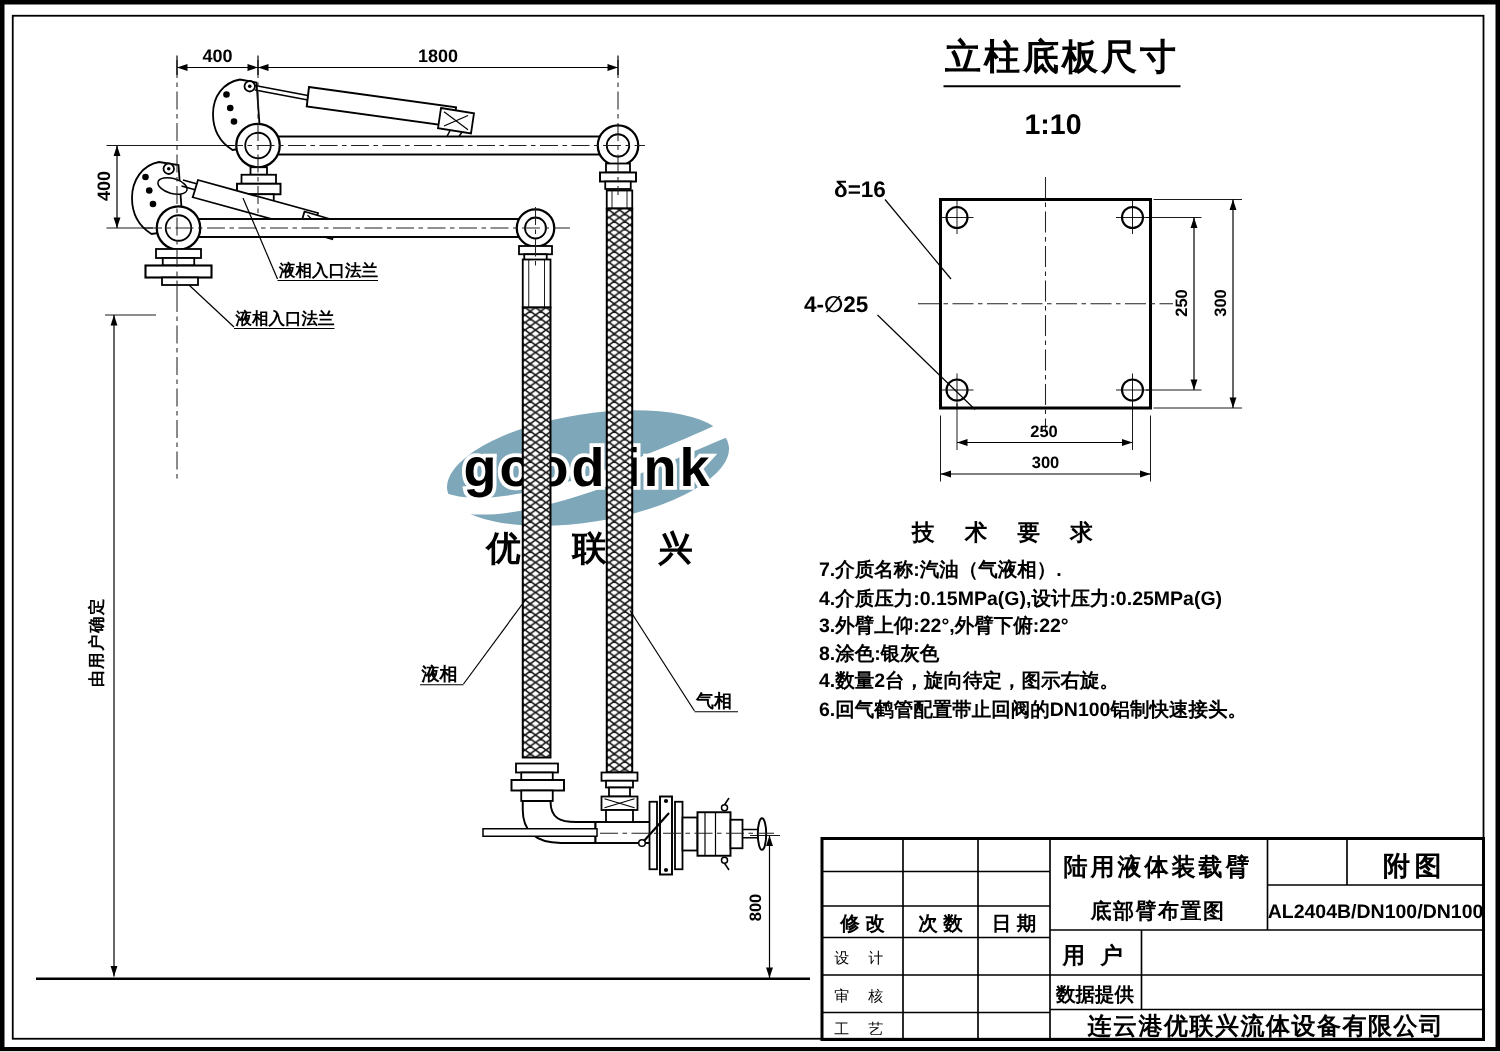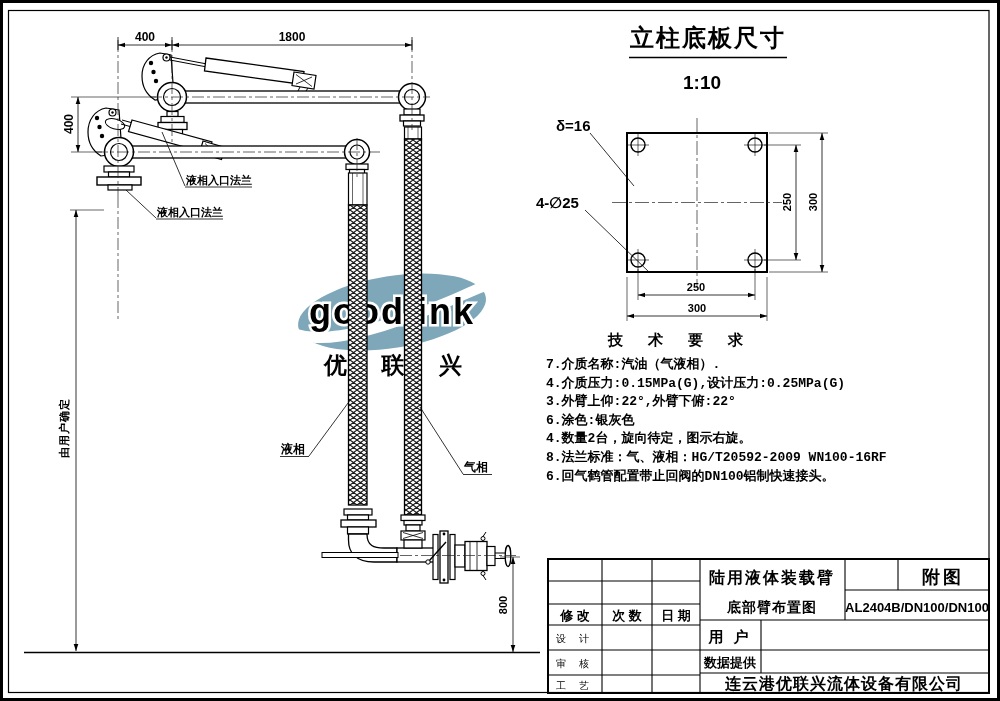--- a/index.html
+++ b/index.html
@@ -2,22 +2,22 @@
 <html><head>
 <meta charset="utf-8">
 <style>
   html,body{margin:0;padding:0;background:#ffffff;}
   .sheet{
     position:relative;width:1000px;height:701px;background:#ffffff;overflow:hidden;
     font-family:"Liberation Sans","DejaVu Sans",sans-serif;color:#000;
   }
   .sheet svg{position:absolute;left:0;top:0;}
   .tech{
-    position:absolute;left:546px;top:331px;width:442px;
-    font-family:Liberation Mono, monospace;
+    position:absolute;left:546px;top:346px;width:442px;
+    font-family:Liberation Sans, sans-serif;
   }
   .tech .tech-title{font-size:15px;font-weight:bold;letter-spacing:8px;margin-left:62px;}
   .tech .tech-items{margin-top:6px;}
   .tech .tech-items div{font-size:13px;font-weight:bold;line-height:18.6px;white-space:nowrap;}
   text{fill:#000;font-family:"Liberation Sans","DejaVu Sans",sans-serif;}
   .dimtxt{font-size:12px;font-weight:bold;}
   .dimtxt-s{font-size:11px;font-weight:bold;}
   .lbl{font-size:11px;font-weight:bold;}
   .lbl2{font-size:12px;font-weight:bold;}
 </style>
@@ -308,19 +308,18 @@
     <rect x="8.5" y="10.5" width="980.5" height="682" stroke-width="1.2"></rect>
   </g>
 </svg>
 
   <div class="tech">
     <div class="tech-title">技 术 要 求</div>
     <div class="tech-items">
       <div>7.介质名称:汽油（气液相）.</div>
       <div>4.介质压力:0.15MPa(G),设计压力:0.25MPa(G)</div>
       <div>3.外臂上仰:22°,外臂下俯:22°</div>
-      <div>6.涂色:银灰色</div>
+      <div>8.涂色:银灰色</div>
       <div>4.数量2台，旋向待定，图示右旋。</div>
-      <div>8.法兰标准：气、液相：HG/T20592-2009  WN100-16RF</div>
       <div>6.回气鹤管配置带止回阀的DN100铝制快速接头。</div>
     </div>
   </div>
 </div>
 
 </body></html>

